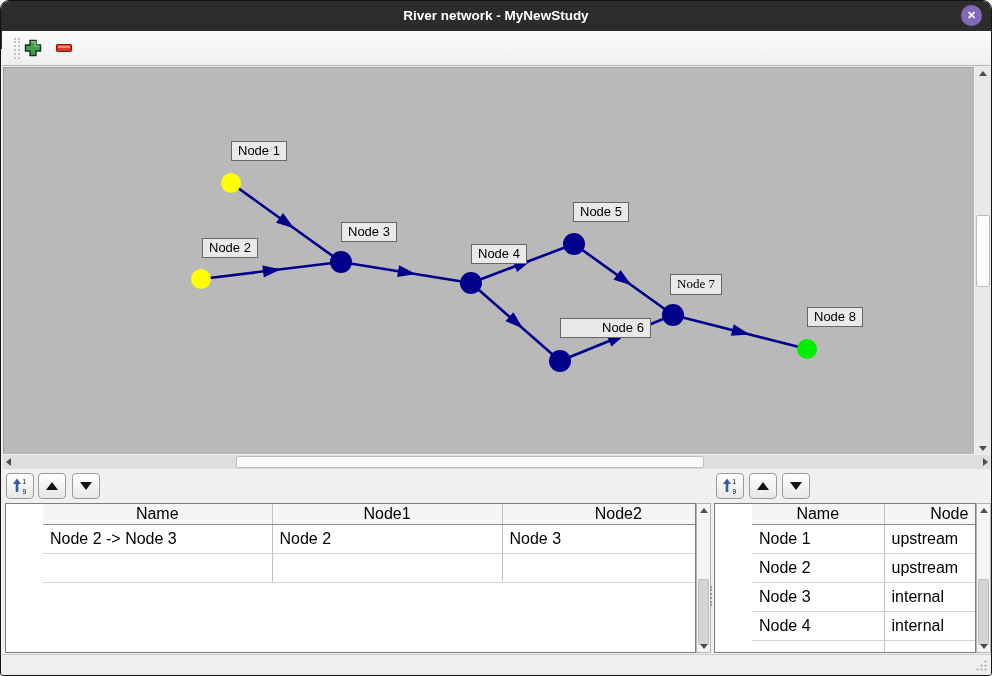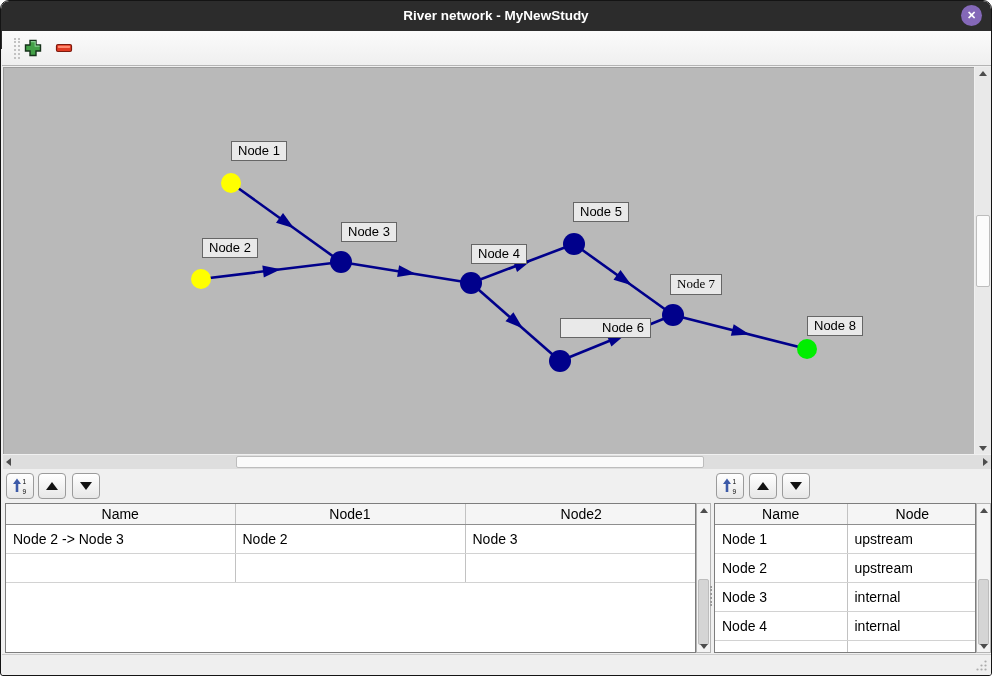--- a/index.html
+++ b/index.html
@@ -51,21 +51,21 @@
   
   .tb-btn { position:absolute; top:472px; width:28px; height:26px;
     border:1px solid #9b9b9b; border-radius:4px;
     background:linear-gradient(#ffffff,#e7e7e7);
     display:flex; align-items:center; justify-content:center; }
   .tri-big-up { width:0; height:0; border-left:6px solid transparent; border-right:6px solid transparent; border-bottom:8px solid #111; }
   .tri-big-down { width:0; height:0; border-left:6px solid transparent; border-right:6px solid transparent; border-top:8px solid #111; }
   
   .table-box { position:absolute; top:502px; height:150px; background:#fff;
     border:1px solid #7d7d7d; overflow:hidden; }
-  table { border-collapse:collapse; table-layout:fixed; width:100%; font-size:14px; }
+  table { border-collapse:collapse; table-layout:fixed; width:100%; font-size:16px;margin-left:37px; }
   th { height:20px; font-weight:normal; background:#f5f5f5; text-align:center;
     border-bottom:1px solid #8e8e8e; border-right:1px solid #c2c2c2; padding:0; overflow:hidden; }
   th:last-child { border-right:none; }
   td { height:29px; border-bottom:1px solid #d2d2d2; border-right:1px solid #c2c2c2;
     padding:0 4px 0 7px; overflow:hidden; white-space:nowrap; background:#fff; }
   td:last-child { border-right:none; }
   .table-vsb { position:absolute; top:502px; width:15px; height:150px;
     background:#f4f4f4; border:1px solid #b3b3b3; }
   .tsb-thumb { position:absolute; left:1px; right:1px; top:75px; height:66px;
     background:#d5d5d5; border:1px solid #bdbdbd; border-radius:2px; }
@@ -132,21 +132,21 @@
         <circle cx="803" cy="281" r="10" fill="#00ee00"></circle>
       </svg>
     <div id="labels">
         <div class="node-label" style="left: 227px; top: 73px;">Node 1</div>
         <div class="node-label" style="left: 198px; top: 170px;">Node 2</div>
         <div class="node-label" style="left: 337px; top: 154px;">Node 3</div>
         <div class="node-label" style="left: 467px; top: 176px;">Node 4</div>
         <div class="node-label" style="left: 569px; top: 134px;">Node 5</div>
         <div class="node-label" style="left: 556px; top: 250px; padding-left: 41px;">Node 6</div>
         <div class="node-label" style="left: 666px; top: 206px; font-family: Liberation Serif, serif;">Node 7</div>
-        <div class="node-label" style="left: 803px; top: 248px;">Node 8</div>
+        <div class="node-label" style="left: 803px; top: 239px;">Node 8</div>
       </div>
   </div>
 
   <div class="canvas-vsb">
     <div class="sb-arrow" style="left:0;right:0;top:0;height:12px;">
         <div class="tri up"></div>
       </div>
     <div class="sb-thumb-v"></div>
     <div class="sb-arrow" style="left:0;right:0;bottom:0;height:12px;">
         <div class="tri down"></div>

